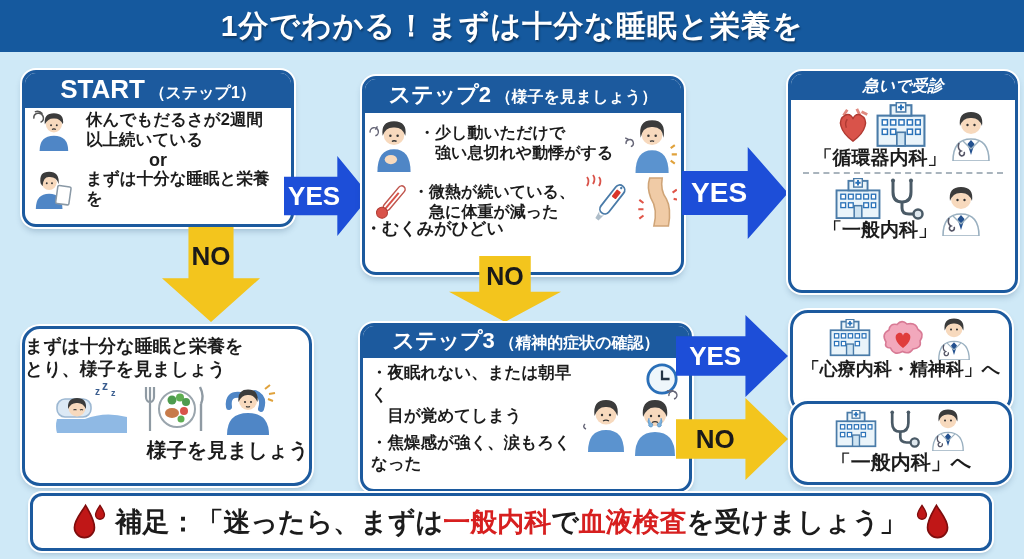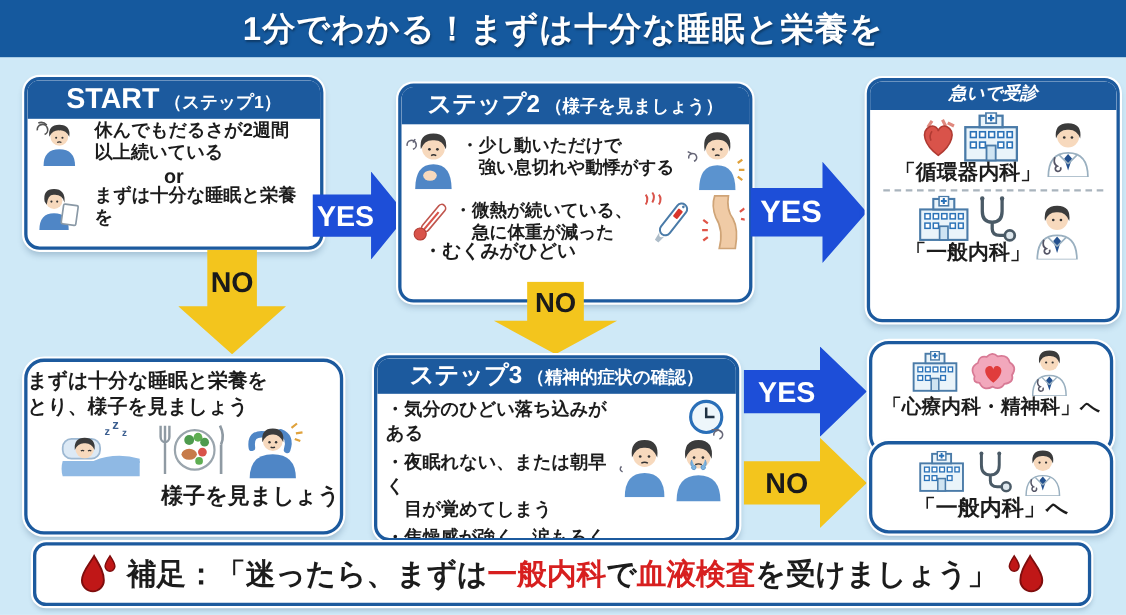--- a/index.html
+++ b/index.html
@@ -44,37 +44,37 @@
   .start-box .box-header .big{font-size:26px;}
   .item-row{display:flex; align-items:center; gap:13px; padding:1px 6px;}
   .item-row .txt{font-size:16.5px; line-height:1.2; white-space:pre-line;}
   .or-line{text-align:center; font-size:18px; line-height:1; margin:-1px 0;}
   
   .step2-box{left:362px; top:76px; width:316px; height:193px;}
   .step2-box .box-header .big{font-size:22px;}
   .s2-row{display:flex; align-items:center; padding:0 4px;}
   .s2-row .txt{font-size:16px; line-height:1.25; white-space:pre-line; flex:1;}
   .s2-icons{display:flex; align-items:center;}
-  .bullet3{font-size:17px; padding:0 20px; margin-top:-14px;}
+  .bullet3{font-size:17px; padding:0 0; margin-top:-14px;}
   
   .urgent-box{left:788px; top:71px; width:224px; height:216px;}
   .urgent-box .box-header{padding:3px 2px 5px;}
   .urgent-box .box-header .big{font-size:16px;font-style:italic;}
   .dept{display:flex; align-items:center; justify-content:center; gap:2px; padding:2px 4px;}
   .dept-main{display:flex; flex-direction:column; align-items:center;}
   .dept-icons{display:flex; align-items:center; gap:4px;}
   .dept-label{font-size:19px; line-height:1.1;}
   .dashed-divider{border-top:2px dashed #a9b4bd; margin:2px 12px;}
   
   .rest-box{left:22px; top:326px; width:290px; height:160px; padding-top:6px; box-sizing:border-box;}
   .rest-title{font-size:18px; line-height:1.25; white-space:pre-line;}
   .rest-icons{display:flex; align-items:center; justify-content:center; gap:10px; margin:3px 0 2px;}
   .rest-note{text-align:right; font-size:20px;}
   
-  .step3-box{left:340px; top:323px; width:326px; height:163px;}
+  .step3-box{left:360px; top:323px; width:326px; height:163px;}
   .step3-box .box-header{padding:3px 2px 5px;}
   .step3-box .box-header .big{font-size:22px;}
   .s3-body{display:flex; padding:4px 2px 0 8px;}
   .s3-bullets{flex:1; font-size:16.5px; line-height:1.3; display:flex; flex-direction:column; gap:5px;}
   .s3-bullets .txt{white-space:pre-line;}
   .s3-icons{width:104px; position:relative;}
   .s3-clock{position:absolute; right:8px; top:0;}
   .s3-men{position:absolute; left:0; top:28px; display:flex;}
   
   .mental-box{left:790px; top:310px; width:222px; height:104px; padding-top:3px; box-sizing:border-box;}
@@ -368,21 +368,20 @@
     <div class="rest-note">様子を見ましょう</div>
   </div>
 
   <div class="box step3-box">
     <div class="box-header">
       <span class="big">ステップ3</span>
       <span class="small">（精神的症状の確認）</span>
     </div>
     <div class="s3-body">
       <div class="s3-bullets">
-        <span class="txt">・気分のひどい落ち込みがある</span>
         <span class="txt">・夜眠れない、または朝早く
 　目が覚めてしまう</span>
         <span class="txt">・焦燥感が強く、涙もろくなった</span>
       </div>
       <div class="s3-icons">
         <span class="s3-clock">
           <svg width="34" height="34" viewBox="0 0 36 36">
             <circle cx="18" cy="18" r="15" fill="#eef6fb" stroke="#2a6fb8" stroke-width="3"></circle>
             <path d="M18 9 V18 H26" stroke="#234" stroke-width="2.4" fill="none"></path>
           </svg>

